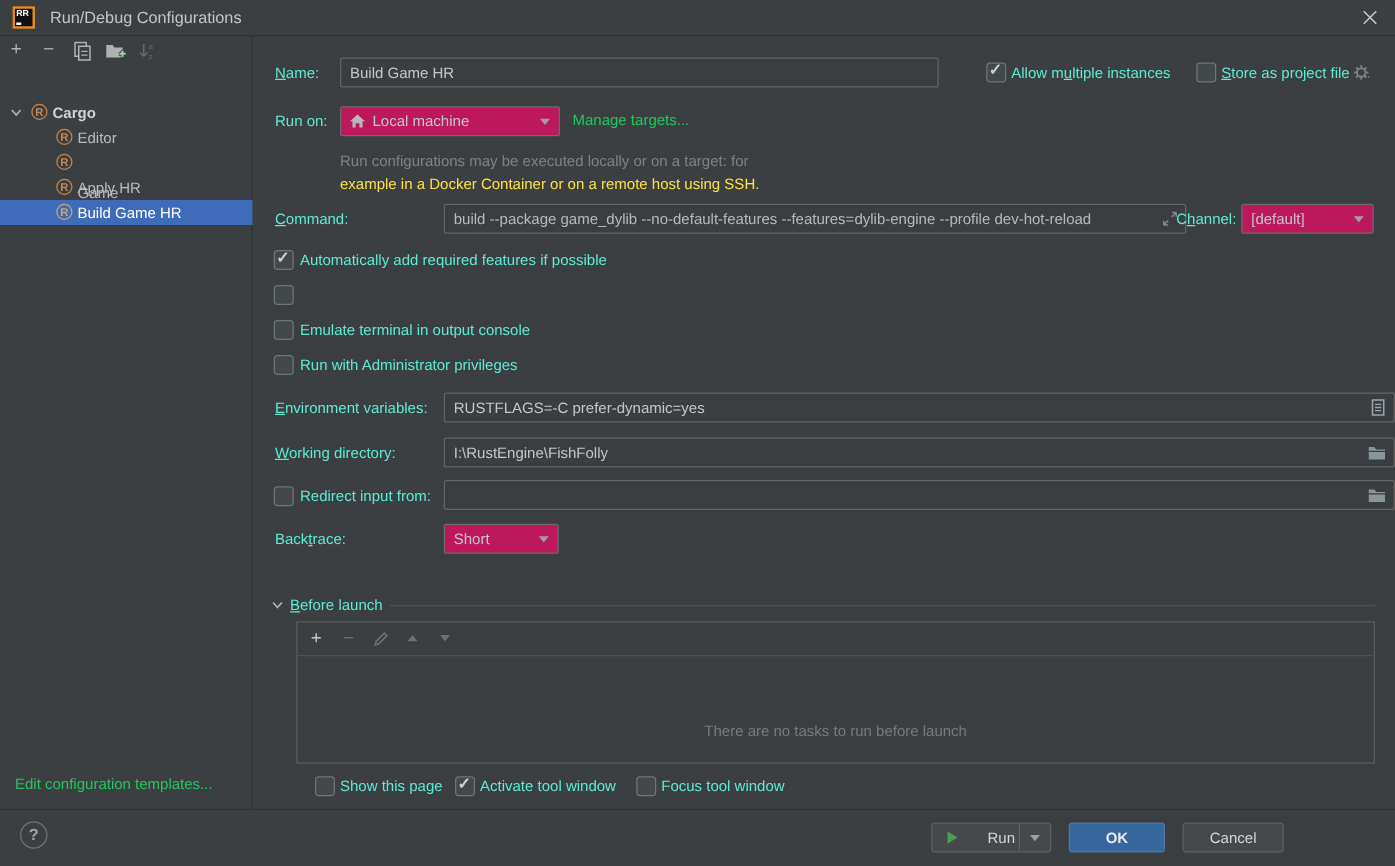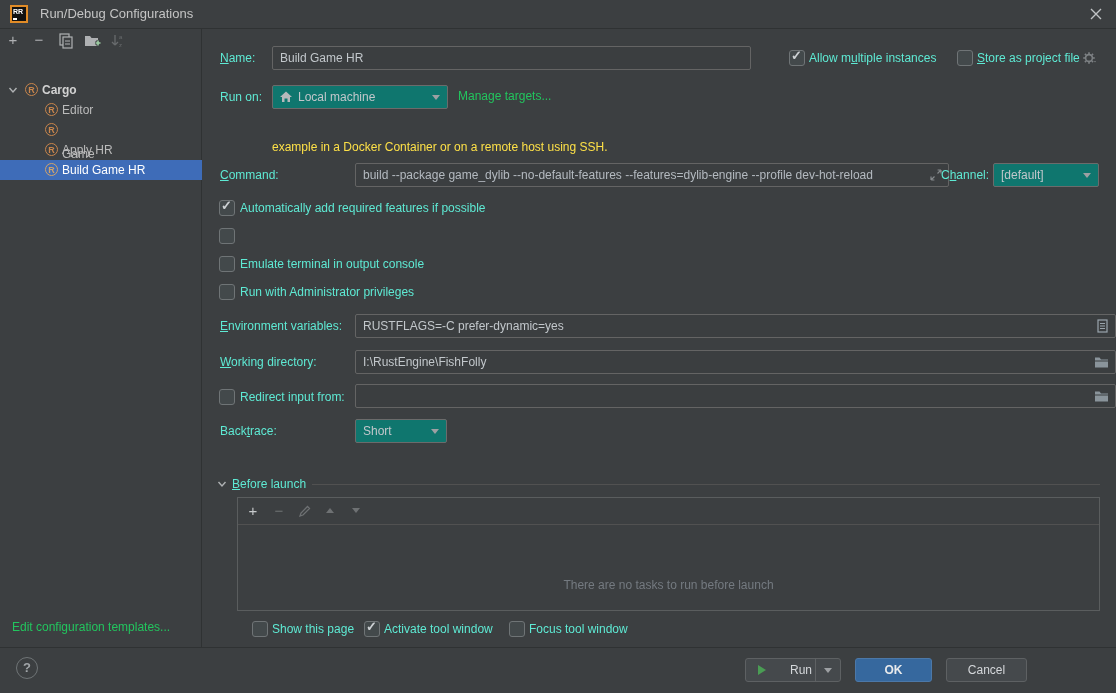--- a/index.html
+++ b/index.html
@@ -4,21 +4,21 @@
 <style>
   html,body{margin:0;padding:0;background:#2b2b2b;}
   body{font-family:"Liberation Sans",sans-serif;font-size:12px;color:#bbbbbb;}
   .app{position:relative;width:1116px;height:693px;background:#3c3f41;overflow:hidden;}
   .abs{position:absolute;}
   .lbl{position:absolute;color:#5eead4;white-space:nowrap;line-height:16px;}
   .mn{text-decoration:underline;}
   .dim{color:#787878;}
   .field{position:absolute;background:#3b3e40;border:1px solid #646464;border-radius:2px;
          line-height:22px;padding:0 7px;white-space:nowrap;overflow:hidden;color:#c2c7cb;}
-  .combo{position:absolute;background:#0f766e;border:1px solid #6b6b6b;border-radius:2px;
+  .combo{position:absolute;background:#be185d;border:1px solid #6b6b6b;border-radius:2px;
          line-height:22px;padding:0 22px 0 7px;white-space:nowrap;color:#c2c7cb;}
   .combo .arr{position:absolute;right:7px;top:9px;width:0;height:0;
          border-left:4px solid transparent;border-right:4px solid transparent;border-top:5px solid #9da0a3;}
   .cb{position:absolute;width:14px;height:14px;background:#43494b;border:1px solid #6f7476;border-radius:3px;}
   .cb .check{position:absolute;left:1px;top:-3px;color:#cdd1d4;font-size:13px;font-weight:bold;}
   .link{color:#22c55e;cursor:pointer;white-space:nowrap;}
   .treerow{position:absolute;left:0;width:202px;height:20px;}
   .treerow.selected{background:#3e6cb8;}
   .cargo-ic{display:inline-block;width:13px;height:13px;border:1px solid #c9854b;border-radius:50%;
             color:#c9854b;font-size:9px;font-weight:bold;text-align:center;line-height:12px;box-sizing:border-box;}
@@ -139,20 +139,21 @@
     <div class="combo" style="left:70px;top:57px;width:145px;height:22px;">
       <span class="abs" style="left:6px;top:4px;">
         <svg width="14" height="14" viewBox="0 0 14 14">
           <path d="M7 1.5 L13 7 H11 V12 H8.5 V8.5 H5.5 V12 H3 V7 H1 z" fill="#b6b9bb"></path>
         </svg>
       </span>
       <span style="margin-left:18px;">Local machine</span>
       <span class="arr"></span>
     </div>
     <div class="abs link" style="left:256px;top:61px;">Manage targets...</div>
+    <div class="lbl dim" style="left:70px;top:93px;color:#808080;">Run configurations may be executed locally or on a target: for</div>
     <div class="lbl dim" style="left:70px;top:111px;color:#fde047;">example in a Docker Container or on a remote host using SSH.</div>
 
     <div class="lbl" style="left:18px;top:139px;">
       <span></span><span class="mn">C</span><span>ommand:</span>
     </div>
     <div class="field" style="left:153px;top:135px;width:561px;height:22px;padding-right:24px;color:#b4bac0;">
       <span>build --package game_dylib --no-default-features --features=dylib-engine --profile dev-hot-reload</span>
       <span class="abs" style="right:5px;top:4px;">
         <svg width="14" height="14" viewBox="0 0 14 14">
           <path d="M8.5 5.5 L12 2 M12 2 h-3.4 M12 2 v3.4 M5.5 8.5 L2 12 M2 12 v-3.4 M2 12 h3.4" stroke="#85898c" stroke-width="1.2" fill="none"></path>

